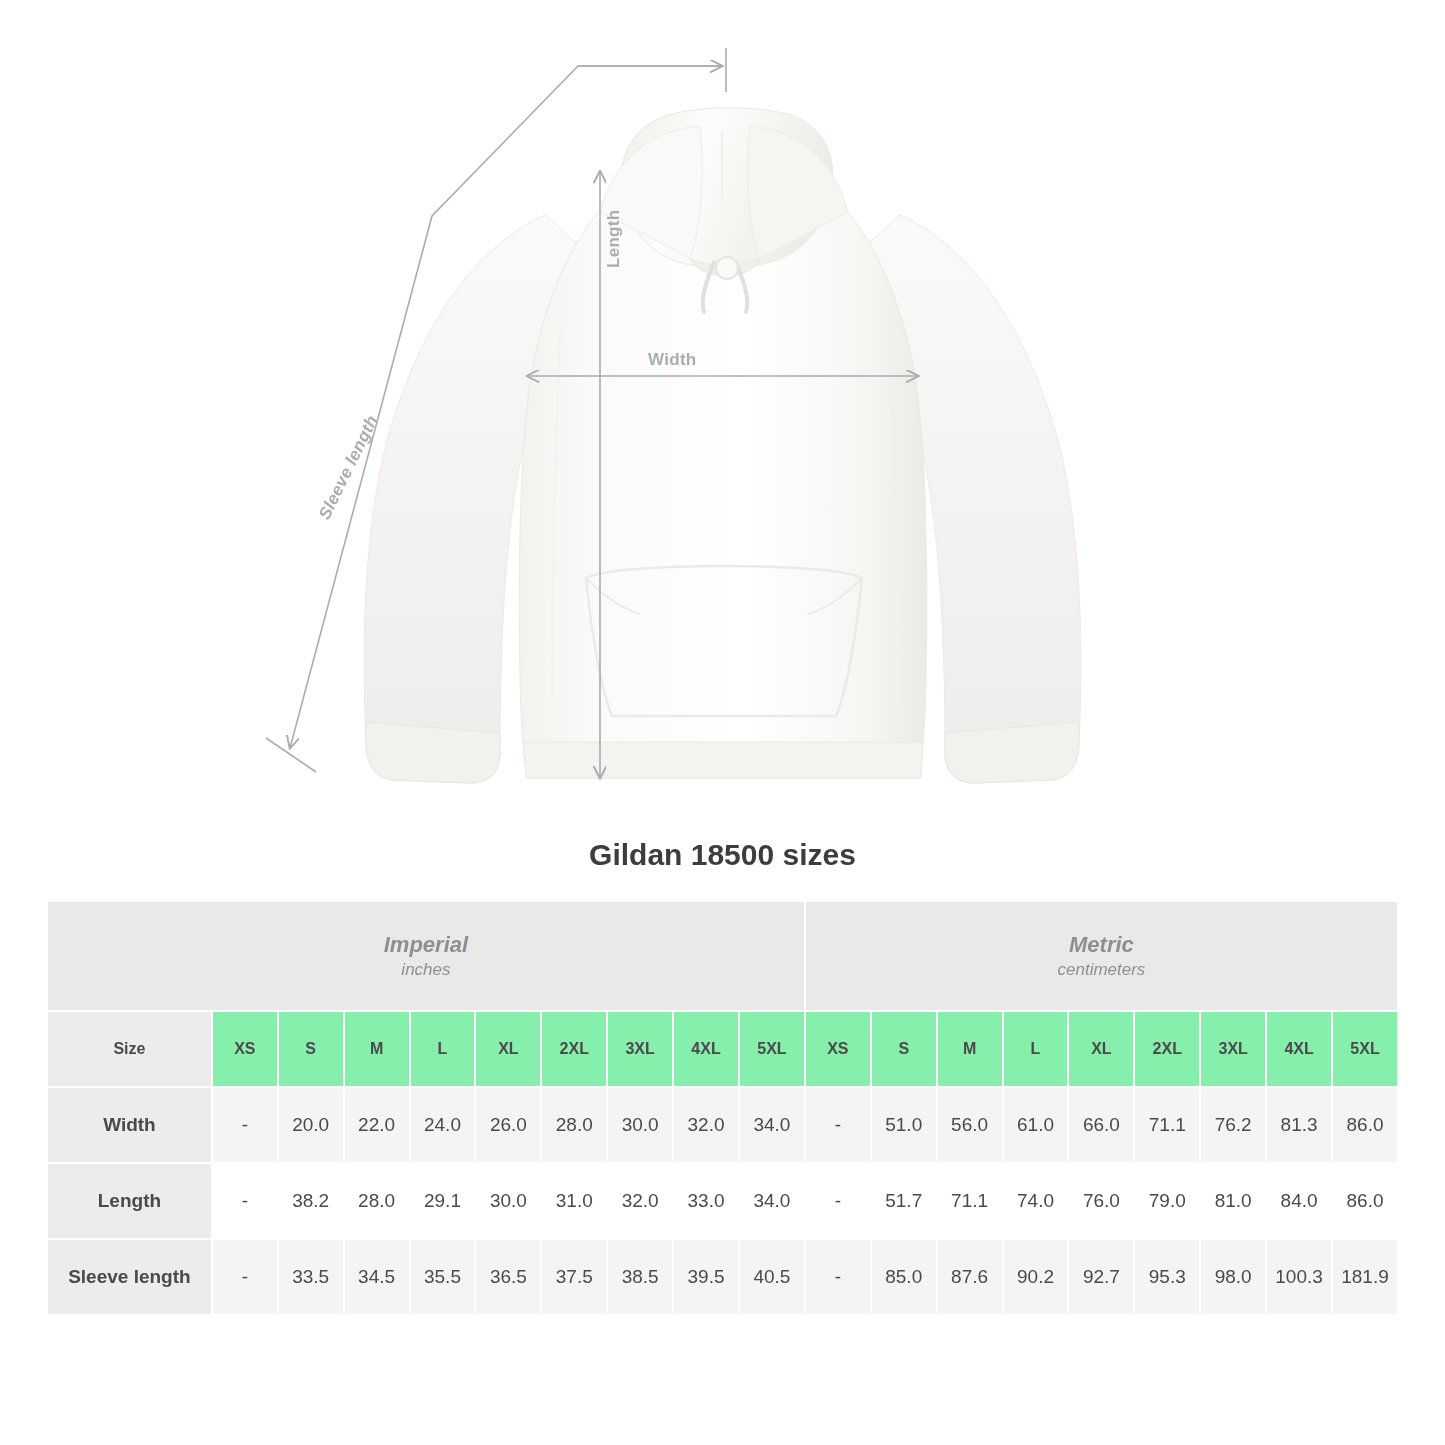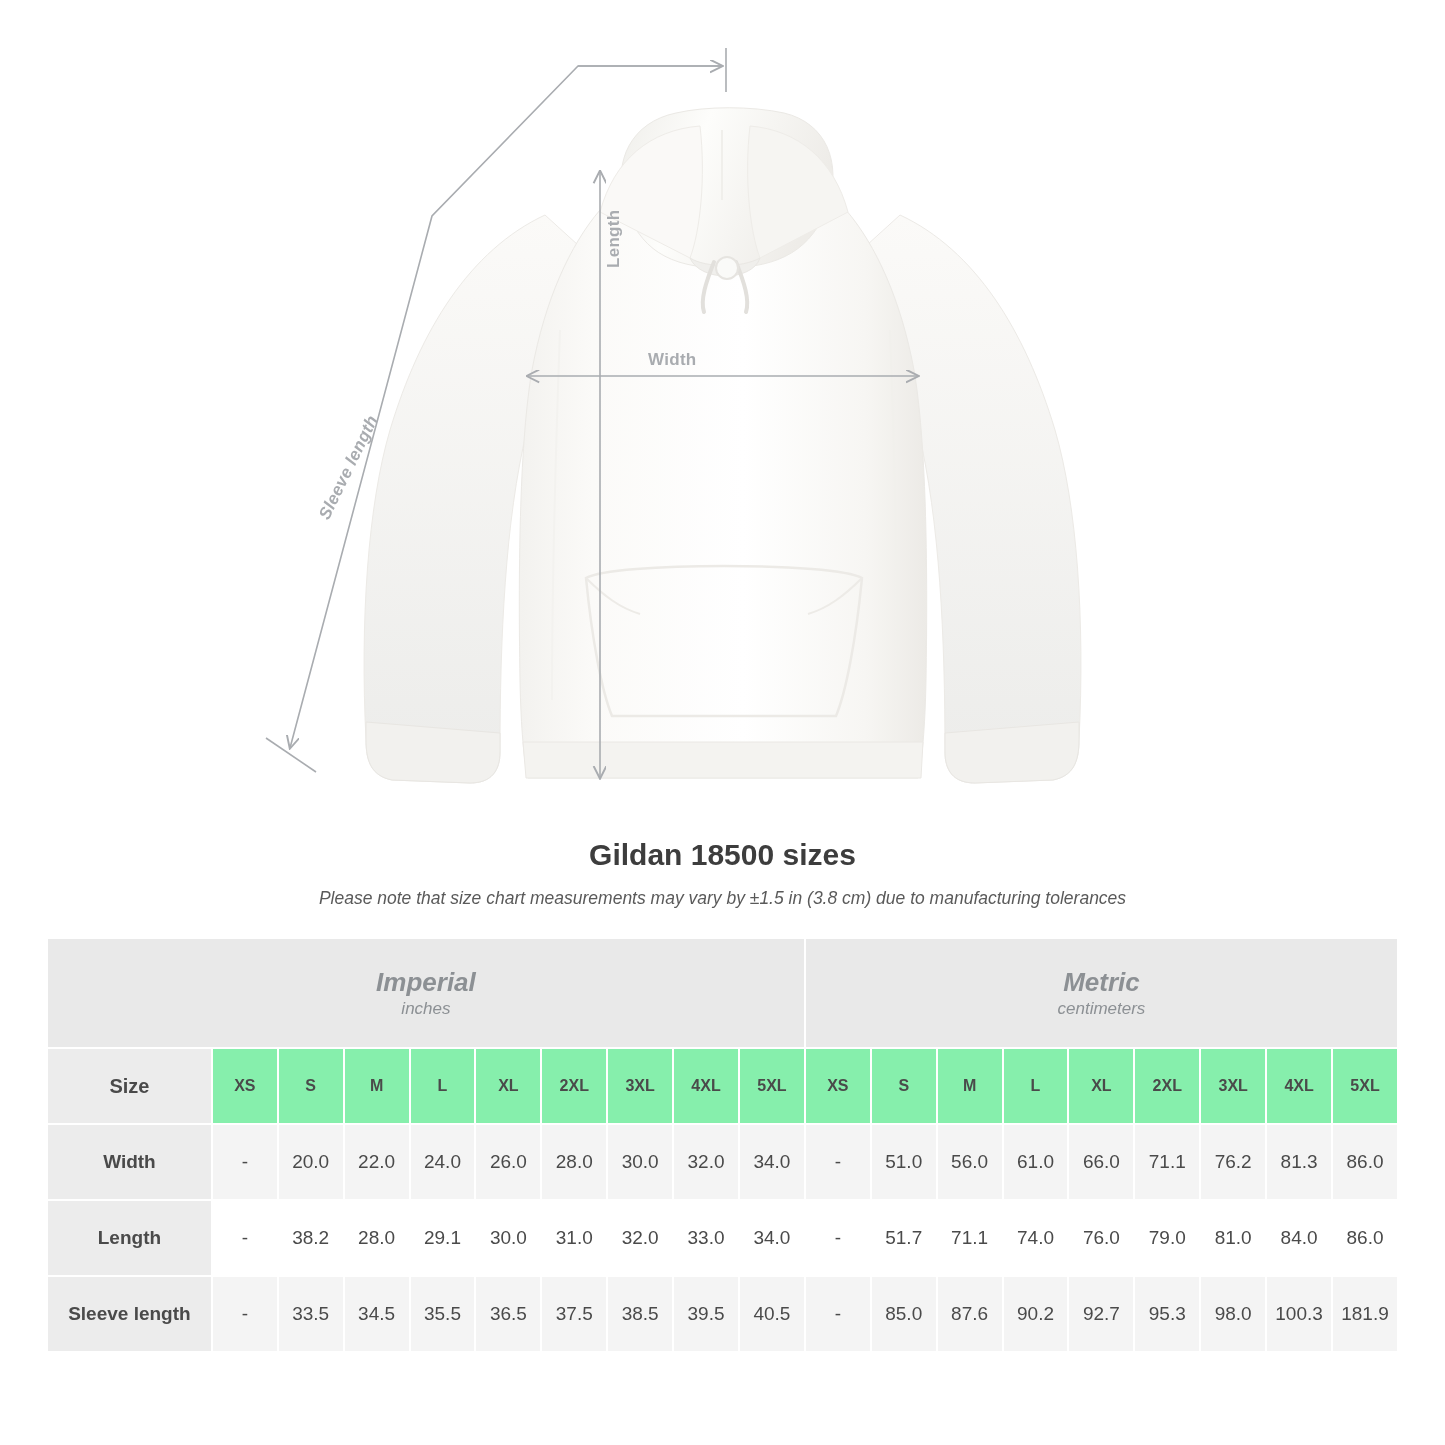--- a/index.html
+++ b/index.html
@@ -95,41 +95,41 @@
     color: #4a4a4a;
     background: #ececec;
     padding: 0;
     height: 74px;
   }
   tr.unit-row td {
     height: 108px;
     background: #e9e9e9;
   }
   .unit-name {
-    font-size: 26px;
+    font-size: 22px;
     font-style: italic;
     font-weight: bold;
     color: #8c9094;
     line-height: 1.25;
   }
   .unit-sub {
     font-size: 17px;
     font-style: italic;
     color: #8c9094;
     line-height: 1.3;
   }
   tr.header-row td {
     background: #86efac;
     font-size: 16px;
     font-weight: bold;
     color: #4a4a4a;
   }
   tr.header-row td.rowlabel {
     background: #ececec;
-    font-size: 20px;
+    font-size: 16px;
   }
   td.rowlabel {
     background: #ececec;
     font-weight: bold;
     font-size: 20px;
     color: #3f3f3f;
   }
   tr.data-row td.val {
     background: #ffffff;
   }
@@ -230,21 +230,20 @@
       </g>
     </svg>
 
     <span class="dim-label width-label">Width</span>
     <span class="dim-label length-label">Length</span>
     <span class="dim-label sleeve-label">Sleeve length</span>
   </div>
 
   <div class="title-block">
     <h1 class="chart-title">Gildan 18500 sizes</h1>
-    <p class="chart-note">Please note that size chart measurements may vary by ±1.5 in (3.8 cm) due to manufacturing tolerances</p>
   </div>
 
   <div class="table-wrap">
     <table class="size-table">
       <colgroup>
         <col class="col-label">
         <col class="col-data">
           <col class="col-data">
           <col class="col-data">
           <col class="col-data">

